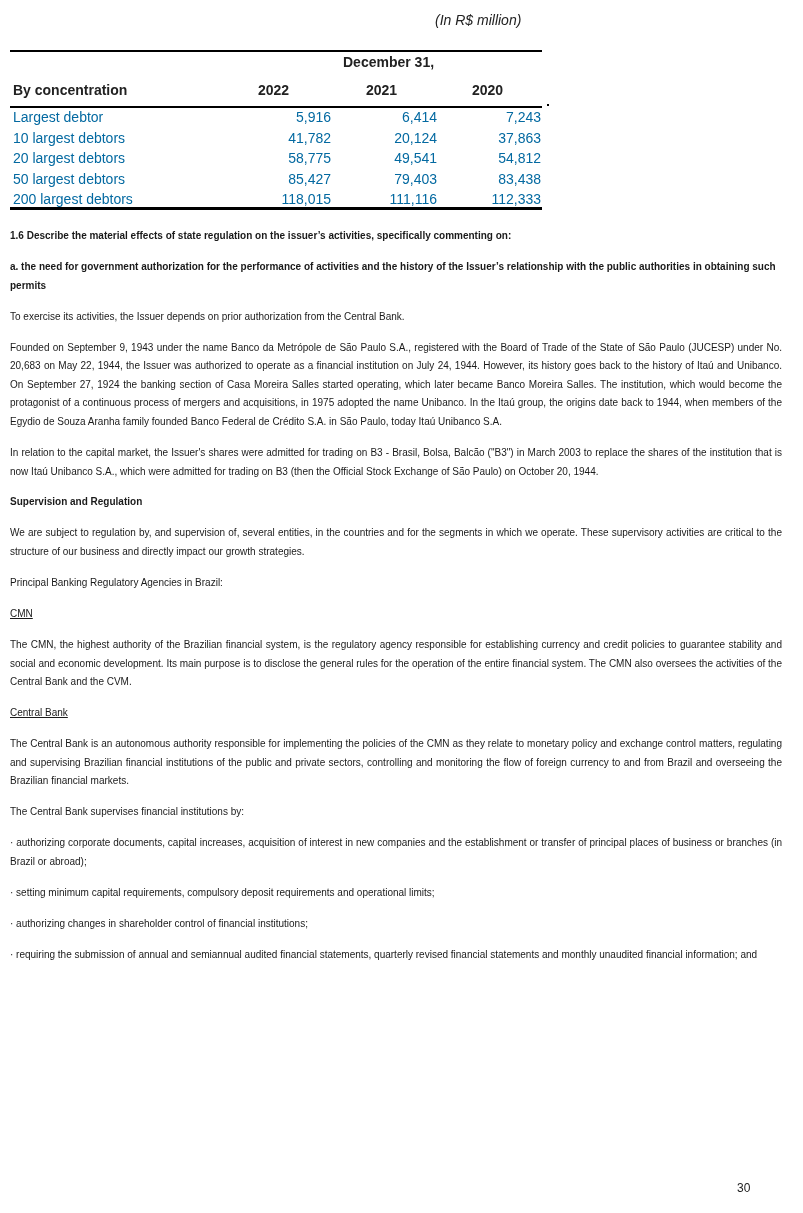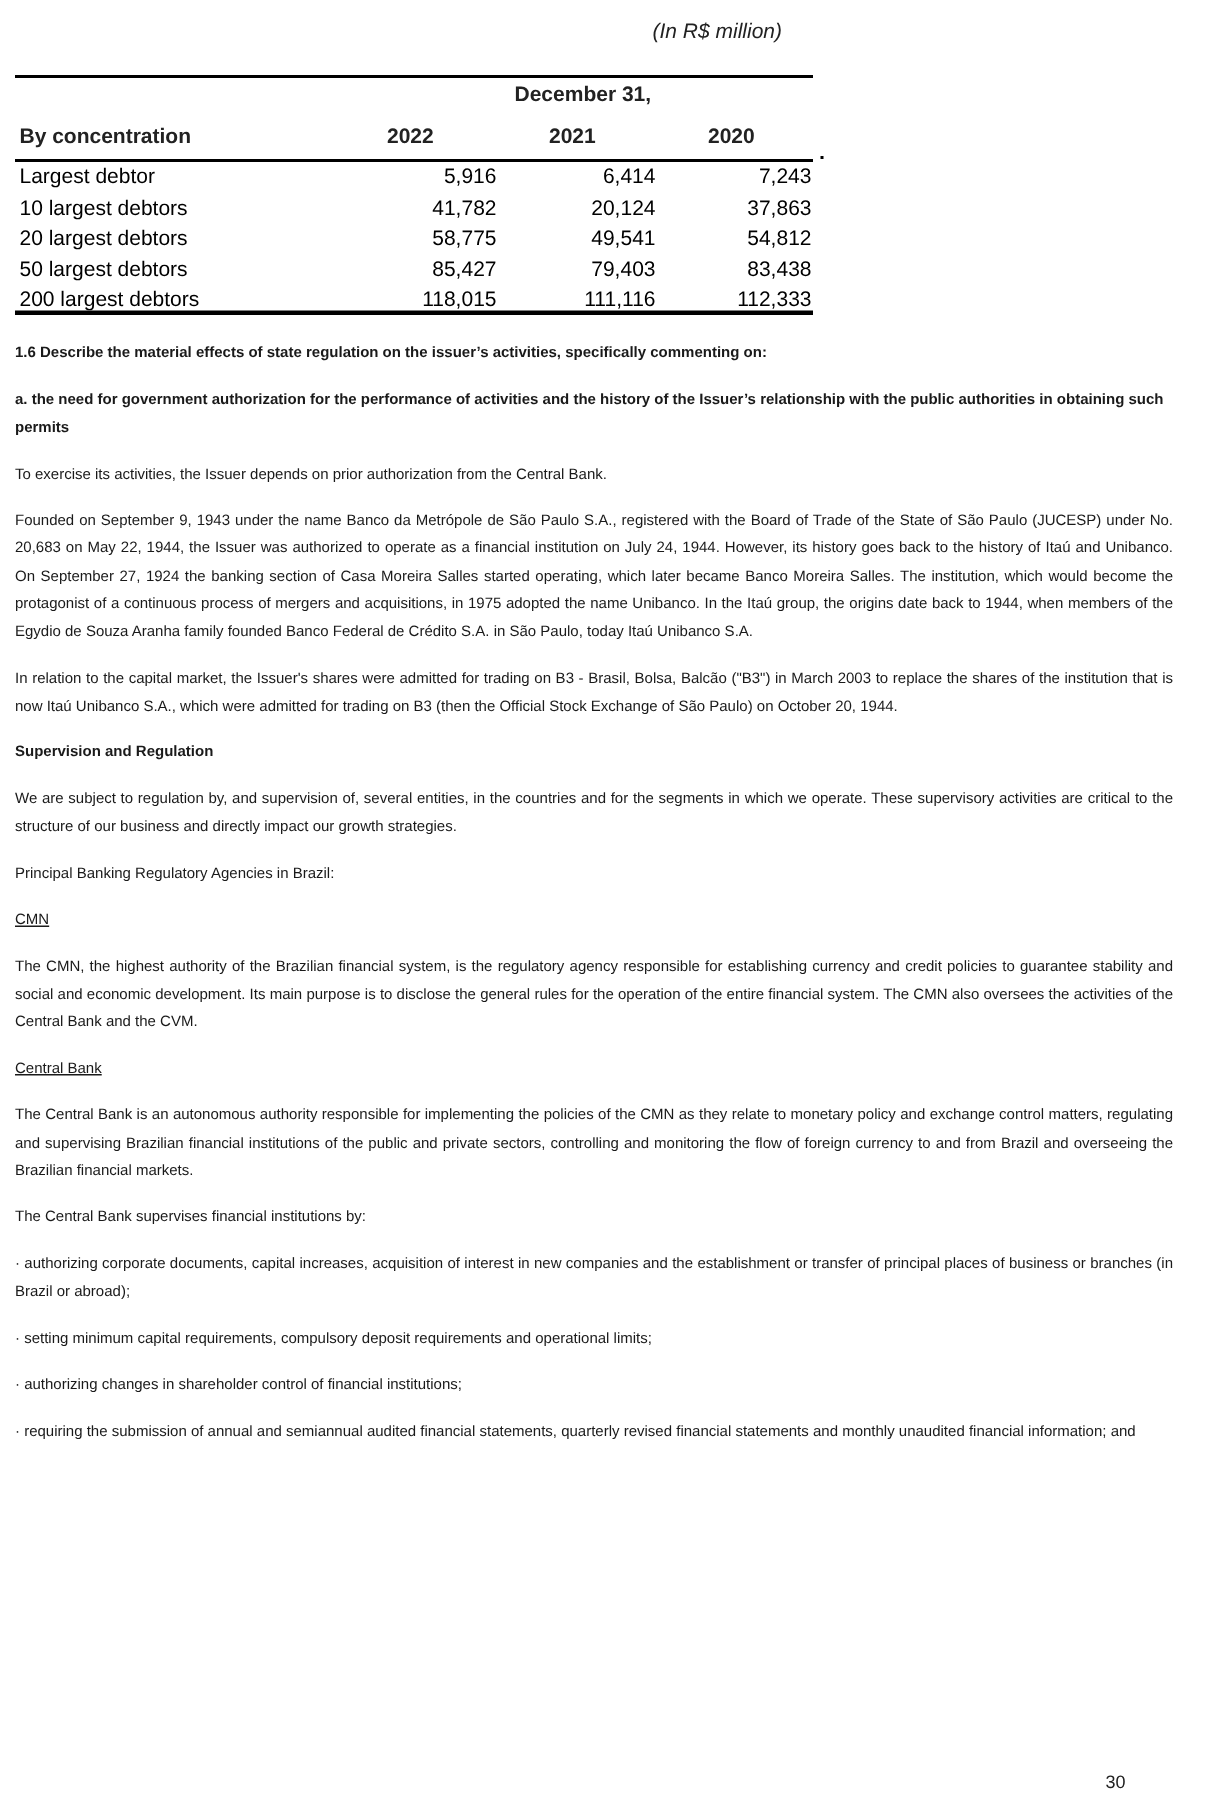--- a/index.html
+++ b/index.html
@@ -81,21 +81,21 @@
     .table-body {
       position: absolute;
       left: 3px;
       top: 108px;
       width: 530px;
     }
     .trow {
       position: relative;
       height: 20.6px;
       font-size: 14px;
-      color: #000000;
+      color: #0369a1;
     }
     .trow .label {
       position: absolute;
       left: 0;
       top: 1px;
       white-space: nowrap;
     }
     .trow .num {
       position: absolute;
       top: 1px;

